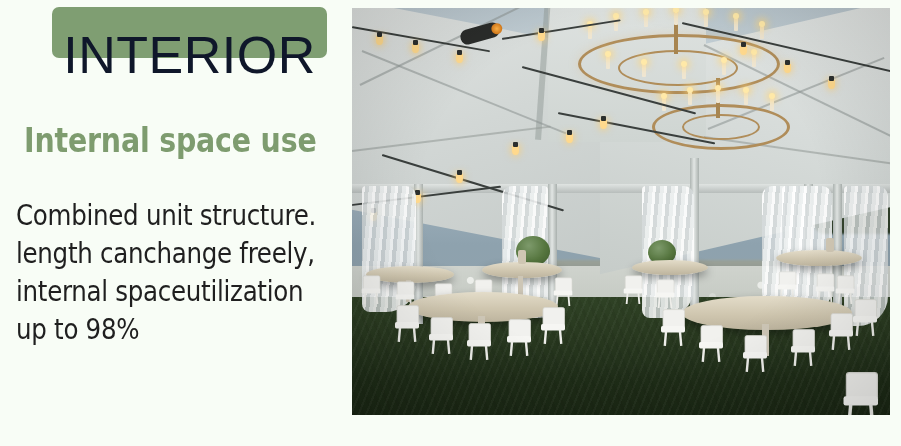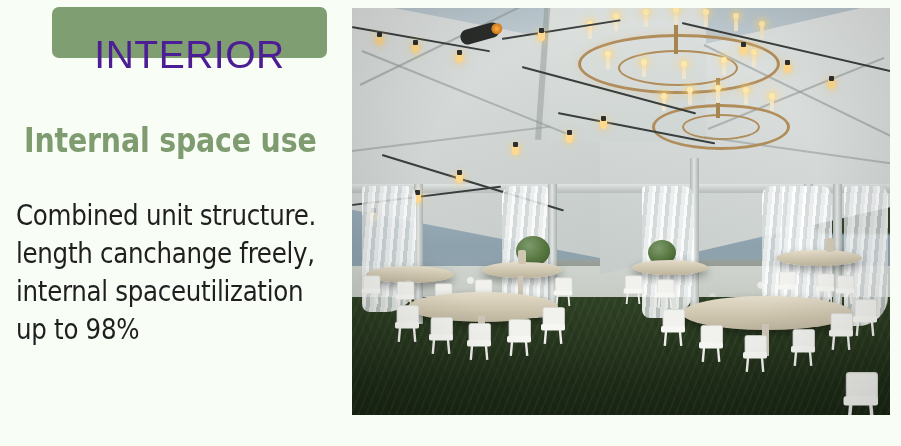--- a/index.html
+++ b/index.html
@@ -31,23 +31,23 @@
     top: 7px;
     width: 275px;
     height: 51px;
     border-radius: 7px;
     background: #7f9e72;
     display: flex;
     align-items: center;
     justify-content: center;
   }
   #interior-badge-label {
-    color: #4c1d95;
+    color: #0f172a;
     font-family: "Liberation Sans", sans-serif;
-    font-size: 39px;
+    font-size: 52px;
     font-weight: 400;
     letter-spacing: 0.5px;
     line-height: 1;
     white-space: nowrap;
     margin-top: 44px;
   }
 
   #section-heading {
     position: absolute;
     left: 24px;

